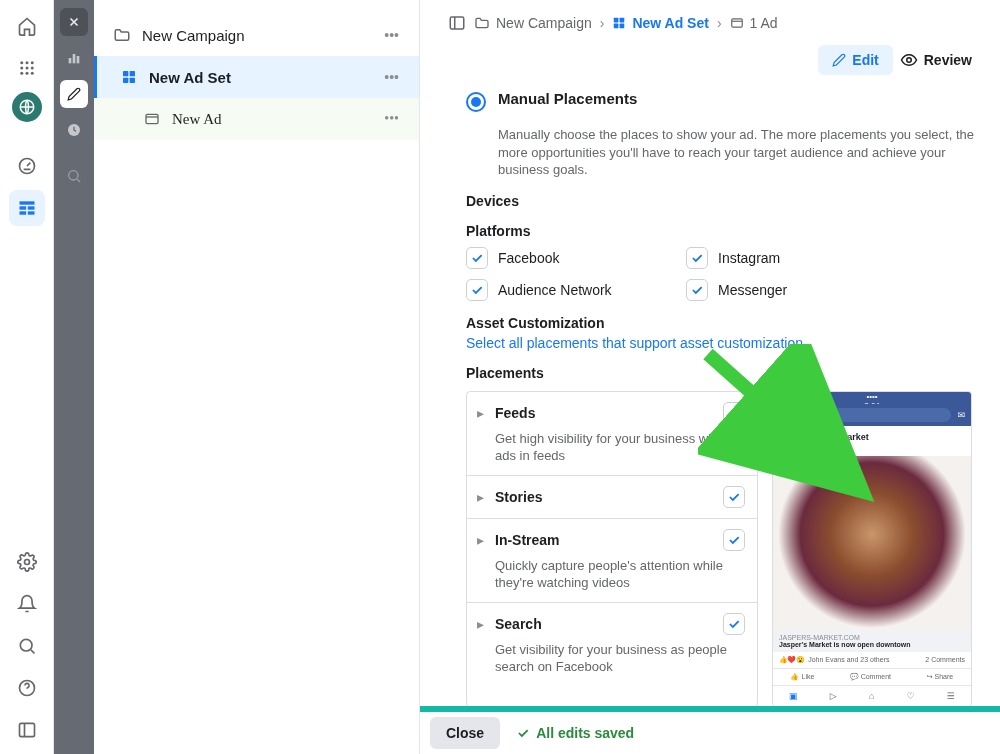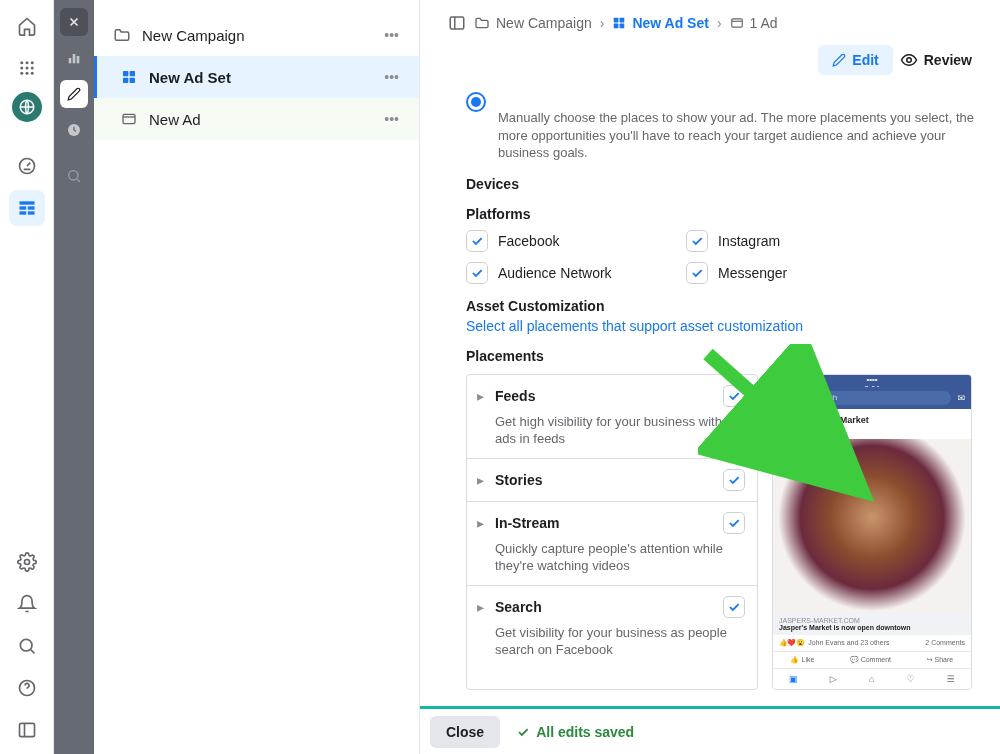--- a/index.html
+++ b/index.html
@@ -20,21 +20,21 @@
 
 .tree { position: absolute; left: 94px; top: 0; bottom: 0; width: 326px; border-right: 1px solid #e4e6eb; padding-top: 14px; }
 .tree-row { display: flex; align-items: center; height: 42px; padding: 0 14px 0 18px; cursor: pointer; }
 .tree-row .icon { width: 20px; display: flex; align-items: center; justify-content: center; margin-right: 10px; color: #65676b; }
 .tree-row .label { flex: 1; font-size: 15px; color: #1c1e21; }
 .tree-row .more { color: #8a8d91; padding: 4px 6px; }
 .tree-row.level1 { padding-left: 18px; }
 .tree-row.level2 { padding-left: 22px; background: #e7f3ff; border-left: 3px solid #1877f2; margin-left: 0; }
 .tree-row.level2 .icon { color: #1877f2; }
 .tree-row.level2 .label { font-weight: 600; }
-.tree-row.level3 { padding-left: 25px; background: #f6fcf4; }
+.tree-row.level3 { padding-left: 48px; background: #f6fcf4; font-family: Liberation Serif, serif; }
 
 
 .main { position: absolute; left: 420px; top: 0; right: 0; bottom: 0; display: flex; flex-direction: column; }
 .header { padding: 14px 22px 10px 28px; }
 .breadcrumbs { display: flex; align-items: center; gap: 8px; font-size: 14px; color: #65676b; }
 .breadcrumbs .crumb { display: flex; align-items: center; gap: 6px; cursor: pointer; }
 .breadcrumbs .crumb.active { color: #1877f2; font-weight: 600; }
 .breadcrumbs .sep { color: #8a8d91; }
 .header-actions { display: flex; justify-content: flex-end; gap: 1px; margin-top: 12px; align-items: center; }
 .btn-edit { background: #e7f3ff; color: #1877f2; font-weight: 600; padding: 7px 14px; border-radius: 6px; display: flex; align-items: center; gap: 6px; cursor: pointer; }
@@ -80,21 +80,21 @@
 .preview .ph-name { font-weight: 600; font-size: 9px; }
 .preview .ph-spons { color: #8a8d91; font-size: 7px; }
 .preview .ph-img { flex: 1; background: radial-gradient(circle at 50% 45%, #c9966b 0%, #8b4d2e 30%, #6b2a3e 52%, #f4f1ee 68%); }
 .preview .ph-link { background: #f0f2f5; padding: 4px 6px; font-size: 7px; }
 .preview .ph-link .dom { color: #8a8d91; text-transform: uppercase; }
 .preview .ph-reacts { padding: 4px 6px; font-size: 7px; color: #65676b; border-bottom: 1px solid #e4e6eb; display:flex; gap:3px; align-items:center;}
 .preview .ph-actions { display: flex; justify-content: space-around; padding: 4px 0; font-size: 7px; color: #65676b; }
 .preview .ph-tabs { display: flex; justify-content: space-around; padding: 5px 0; border-top: 1px solid #e4e6eb; color: #65676b; }
 .preview .ph-tabs .actv { color: #1877f2; }
 
-.footer { height: 48px; border-top: 3px solid #14b8a6; display: flex; align-items: center; padding: 0 22px 0 10px; gap: 16px; }
+.footer { height: 48px; border-top: 6px solid #14b8a6; display: flex; align-items: center; padding: 0 22px 0 10px; gap: 16px; }
 .btn-close { background: #e4e6eb; color: #1c1e21; font-weight: 600; padding: 8px 16px; border-radius: 6px; cursor: pointer; }
 .saved { color: #2b8a3e; font-weight: 700; display: flex; align-items: center; gap: 6px; }
 
 .arrow { position: absolute; left: 278px; top: 258px; pointer-events: none; }
 
 svg { display: block; }
 </style>
 </head>
 <body>
 
@@ -289,20 +289,21 @@
     </div>
   </div>
 
   <div class="scroll">
     <div class="content-inner">
     <div class="radio-row">
       <div class="radio-outer">
             <div class="radio-inner"></div>
           </div>
       <div>
+        <div class="radio-label">Manual Placements</div>
         <div class="radio-desc">Manually choose the places to show your ad. The more placements you select, the more opportunities you'll have to reach your target audience and achieve your business goals.</div>
       </div>
     </div>
 
     <div class="section-h">Devices</div>
 
     <div class="section-h">Platforms</div>
     <div class="platform-grid">
       <div class="check-item">
             <div class="checkbox checked">

